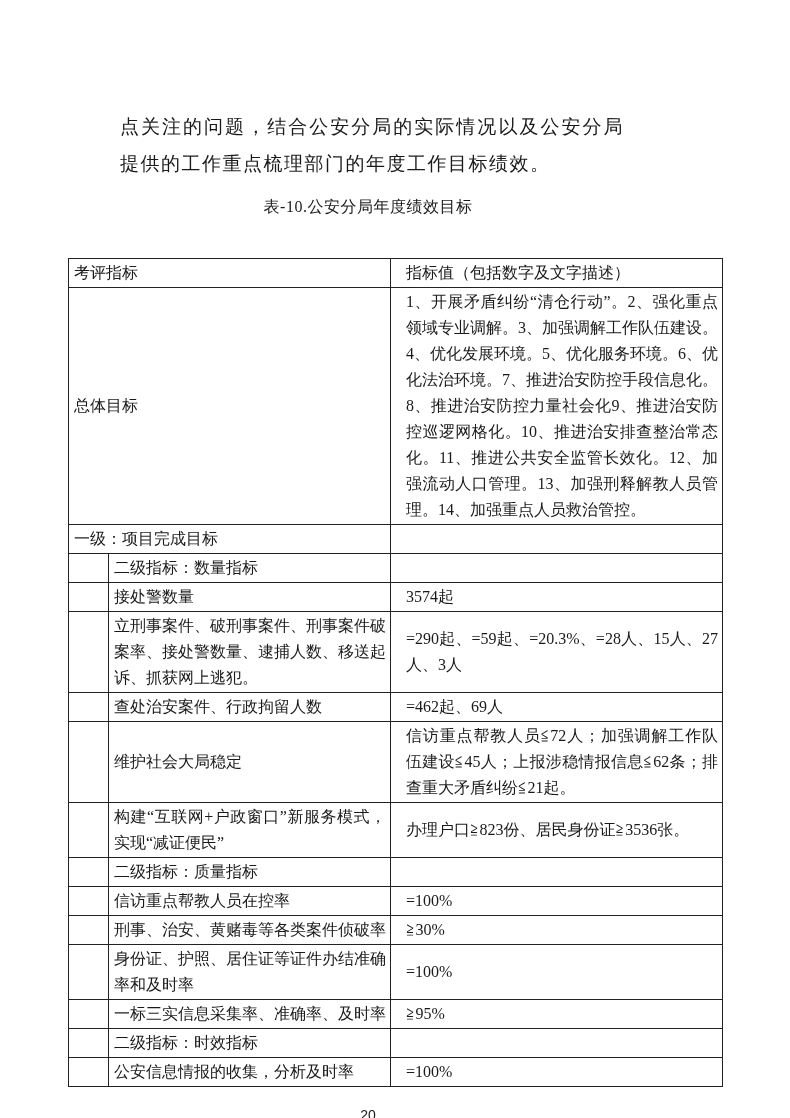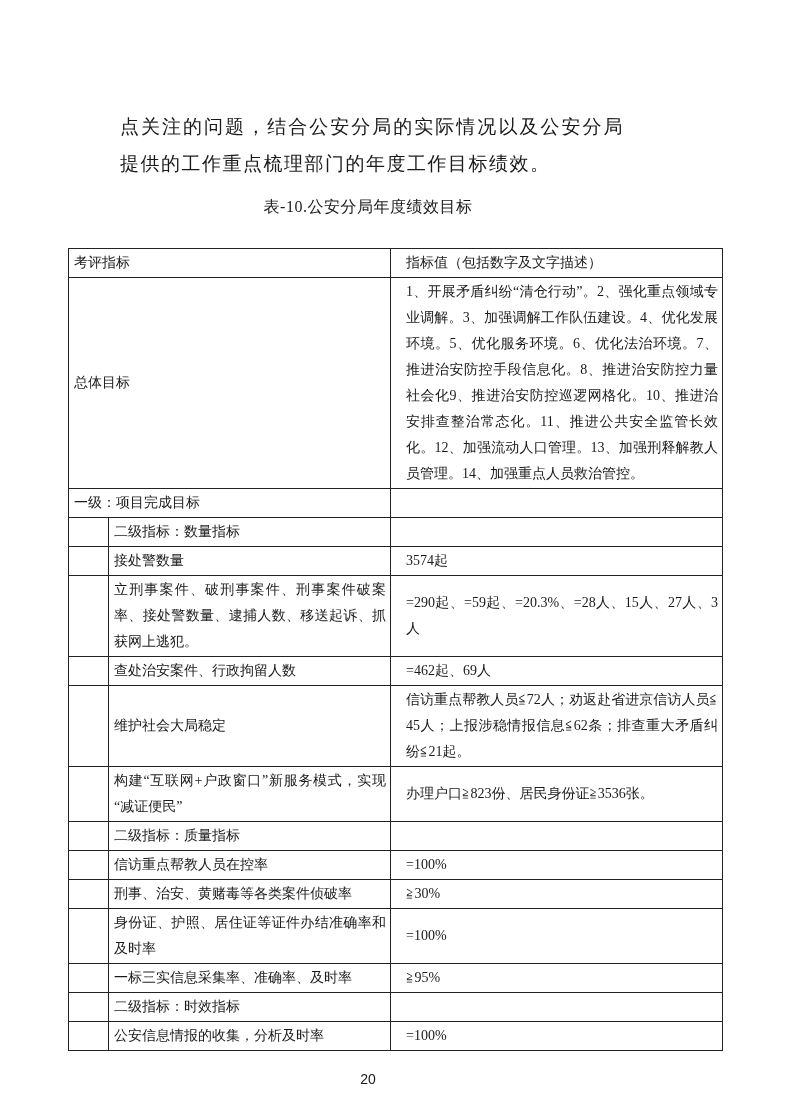--- a/index.html
+++ b/index.html
@@ -25,25 +25,25 @@
     text-justify: inter-character;
   }
   .table-title {
     margin-top: 12px;
     text-align: center;
     font-size: 16px;
     line-height: 26px;
     letter-spacing: 0.5px;
   }
   table.perf {
-    margin: 28px 0 0 68px;
+    margin: 38px 0 0 68px;
     width: 654px;
     border-collapse: collapse;
     table-layout: fixed;
-    font-size: 14px;
+    font-size: 16px;
   }
   table.perf td {
     border: 1.6px solid #222222;
     padding: 1px 4px 1px 5px;
     line-height: 26px;
     height: 25px;
     vertical-align: middle;
     text-align: justify;
     text-justify: inter-character;
     word-break: break-all;
@@ -109,21 +109,21 @@
 
       <tr>
         <td class="indent-cell"></td>
         <td>查处治安案件、行政拘留人数</td>
         <td class="value-cell">=462起、69人</td>
       </tr>
 
       <tr>
         <td class="indent-cell"></td>
         <td>维护社会大局稳定</td>
-        <td class="value-cell">信访重点帮教人员≦72人；劝返赴省进京信访人员≦45人；上报涉稳情报信息≦62条；排查重大矛盾纠纷≦21起。</td>
+        <td class="value-cell">信访重点帮教人员≦72人；加强调解工作队伍建设≦45人；上报涉稳情报信息≦62条；排查重大矛盾纠纷≦21起。</td>
       </tr>
 
       <tr>
         <td class="indent-cell"></td>
         <td>构建“互联网+户政窗口”新服务模式，实现“减证便民”</td>
         <td class="value-cell">办理户口≧823份、居民身份证≧3536张。</td>
       </tr>
 
       <tr>
         <td class="indent-cell"></td>

